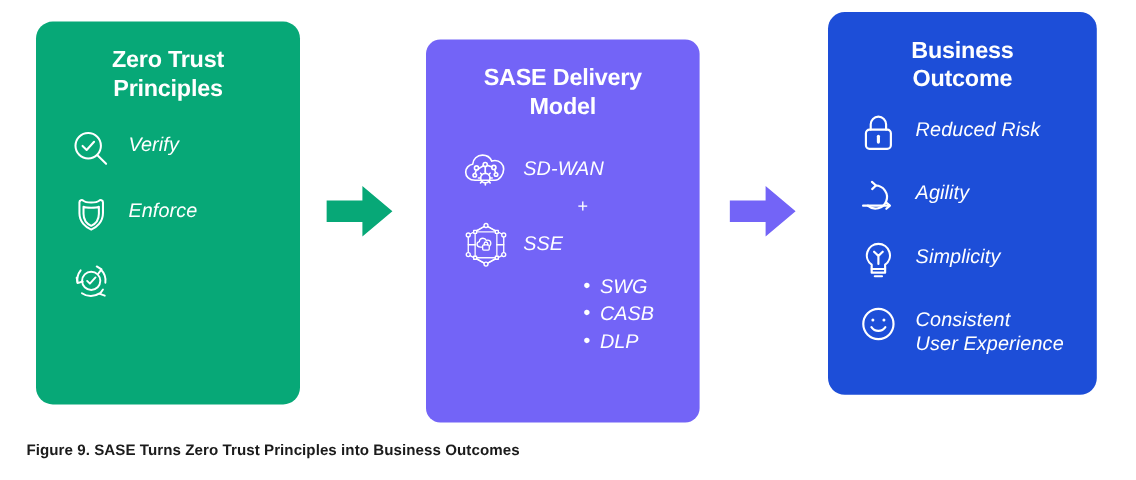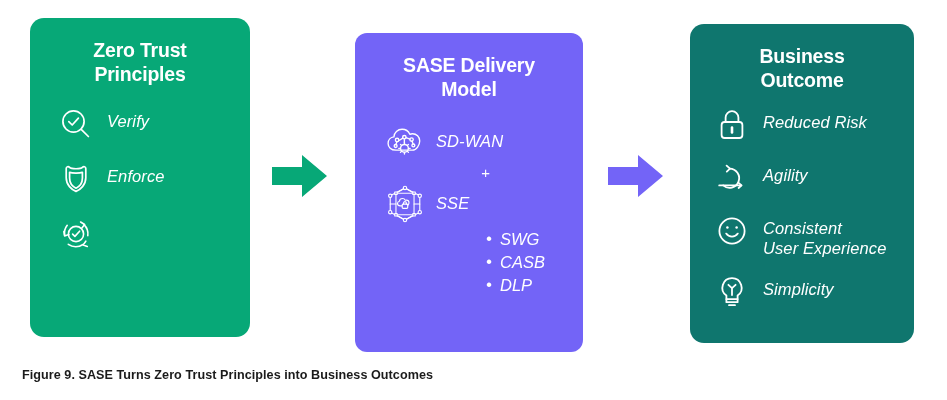--- a/index.html
+++ b/index.html
@@ -24,21 +24,21 @@
 
   
   .card {
     position: absolute;
     border-radius: 14px;
     box-sizing: border-box;
     color: #ffffff;
   }
   .card-green  { left: 30px;  top: 18px; width: 220px; height: 319px; background: #07a877; }
   .card-purple { left: 355px; top: 33px; width: 228px; height: 319px; background: #7364f7; border-radius: 12px; }
-  .card-blue   { left: 690px; top: 24px; width: 224px; height: 319px; background: #0f766e; }
+  .card-blue   { left: 690px; top: 10px; width: 224px; height: 319px; background: #1d4ed8; }
 
   .card-title {
     text-align: center;
     font-weight: bold;
     font-size: 19.5px;
     line-height: 1.22;
     letter-spacing: -0.2px;
     padding: 0 14px;
     margin-top: 21px;
     white-space: pre-line;
@@ -286,42 +286,42 @@
             <path d="M11.6 3.6 L15.0 6.6 L11.8 9.6"></path>
             <path d="M4.2 23.4 L26.0 23.4"></path>
             <path d="M23.6 20.9 L26.6 23.4 L23.6 26.0"></path>
           </svg>
         </span>
         <span class="lbl">Agility</span>
       </div>
 
       <div class="row">
         <span class="ico">
-          <svg width="32" height="32" viewBox="0 0 32 32" fill="none" stroke="#ffffff" stroke-width="1.8" stroke-linecap="round" stroke-linejoin="round">
-            <circle cx="16" cy="16" r="12.6"></circle>
-            <circle cx="11.4" cy="12.6" r="1.25" fill="#ffffff" stroke="none"></circle>
-            <circle cx="20.6" cy="12.6" r="1.25" fill="#ffffff" stroke="none"></circle>
-            <path d="M10.2 18.6 A7.0 7.0 0 0 0 21.8 18.6"></path>
-          </svg>
-        </span>
-        <span class="lbl">Consistent
-User Experience</span>
-      </div>
-
-      <div class="row">
-        <span class="ico">
           <svg width="30" height="34" viewBox="0 0 30 34" fill="none" stroke="#ffffff" stroke-width="1.8" stroke-linecap="round" stroke-linejoin="round">
             <path d="M15 3.2 A9.6 9.6 0 0 1 20.6 20.6 L20.6 24.2 L9.4 24.2 L9.4 20.6
                      A9.6 9.6 0 0 1 15 3.2 Z"></path>
             <path d="M9.4 24.2 L9.4 27.2 L20.6 27.2 L20.6 24.2"></path>
             <path d="M12.0 30.2 L18.0 30.2"></path>
             <path d="M15 20.0 L15 13.2 M15 13.2 L11.4 9.8 M15 13.2 L18.6 9.8"></path>
           </svg>
         </span>
         <span class="lbl">Simplicity</span>
       </div>
 
+      <div class="row">
+        <span class="ico">
+          <svg width="32" height="32" viewBox="0 0 32 32" fill="none" stroke="#ffffff" stroke-width="1.8" stroke-linecap="round" stroke-linejoin="round">
+            <circle cx="16" cy="16" r="12.6"></circle>
+            <circle cx="11.4" cy="12.6" r="1.25" fill="#ffffff" stroke="none"></circle>
+            <circle cx="20.6" cy="12.6" r="1.25" fill="#ffffff" stroke="none"></circle>
+            <path d="M10.2 18.6 A7.0 7.0 0 0 0 21.8 18.6"></path>
+          </svg>
+        </span>
+        <span class="lbl">Consistent
+User Experience</span>
+      </div>
+
     </div>
   </div>
 
 </div>
 
 <div class="caption">Figure 9.  SASE Turns Zero Trust Principles into Business Outcomes</div>
 
 </body></html>

